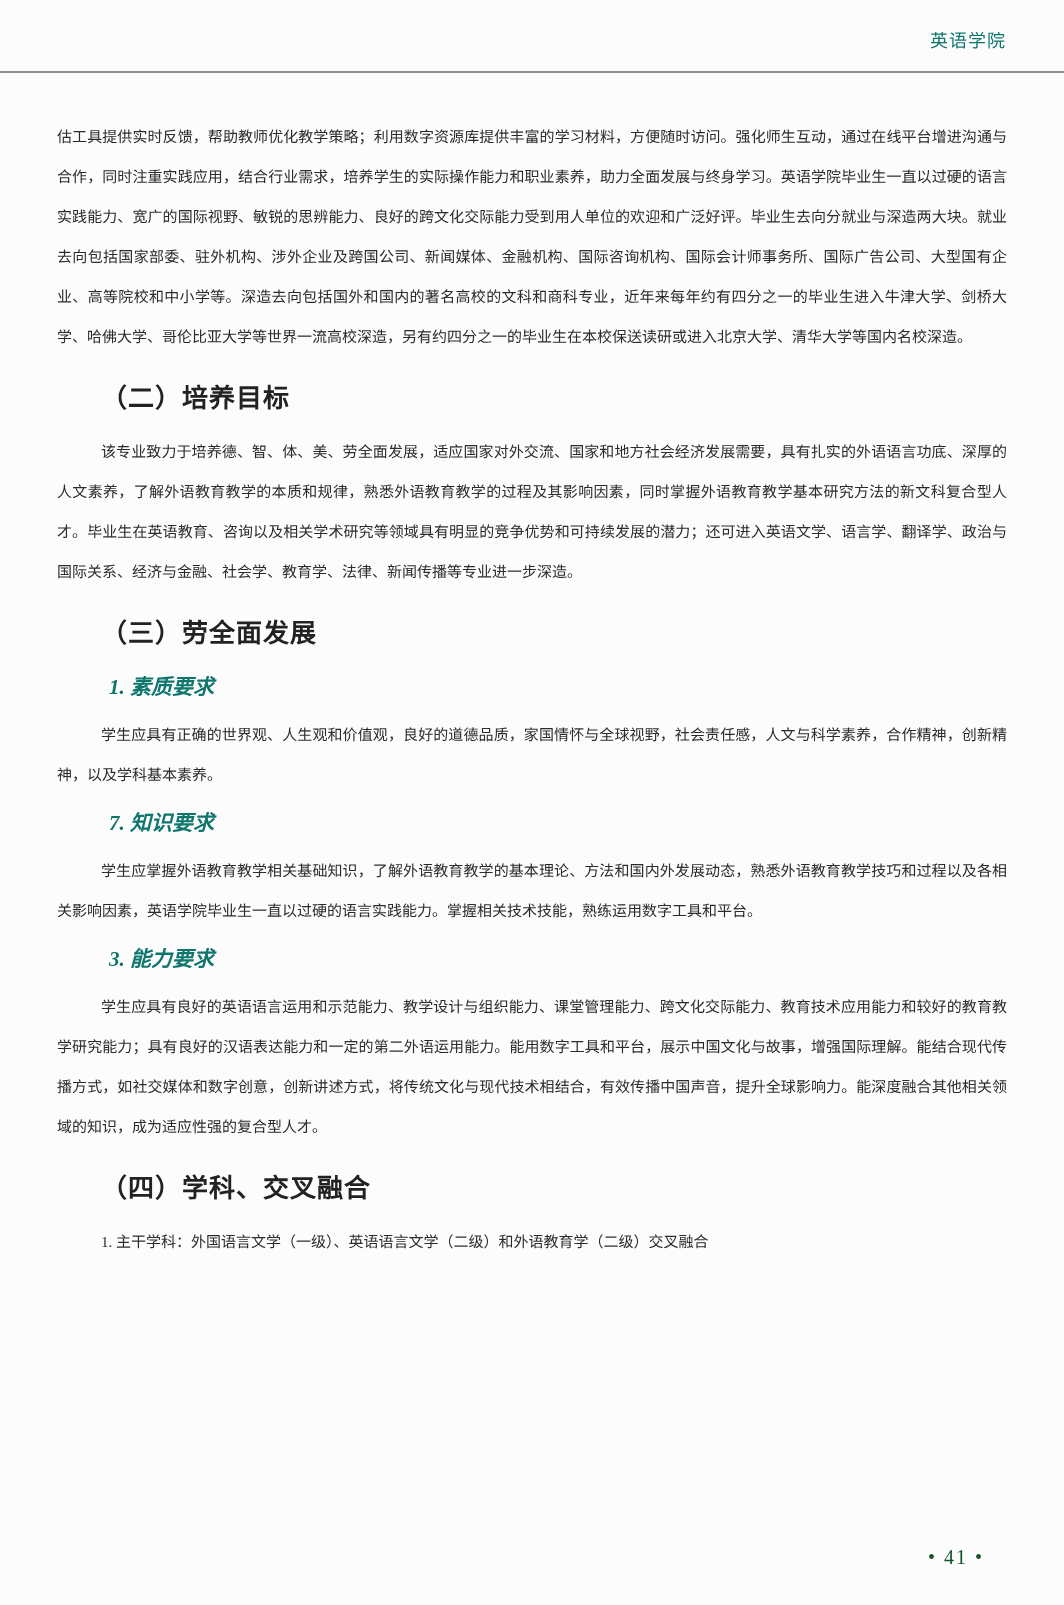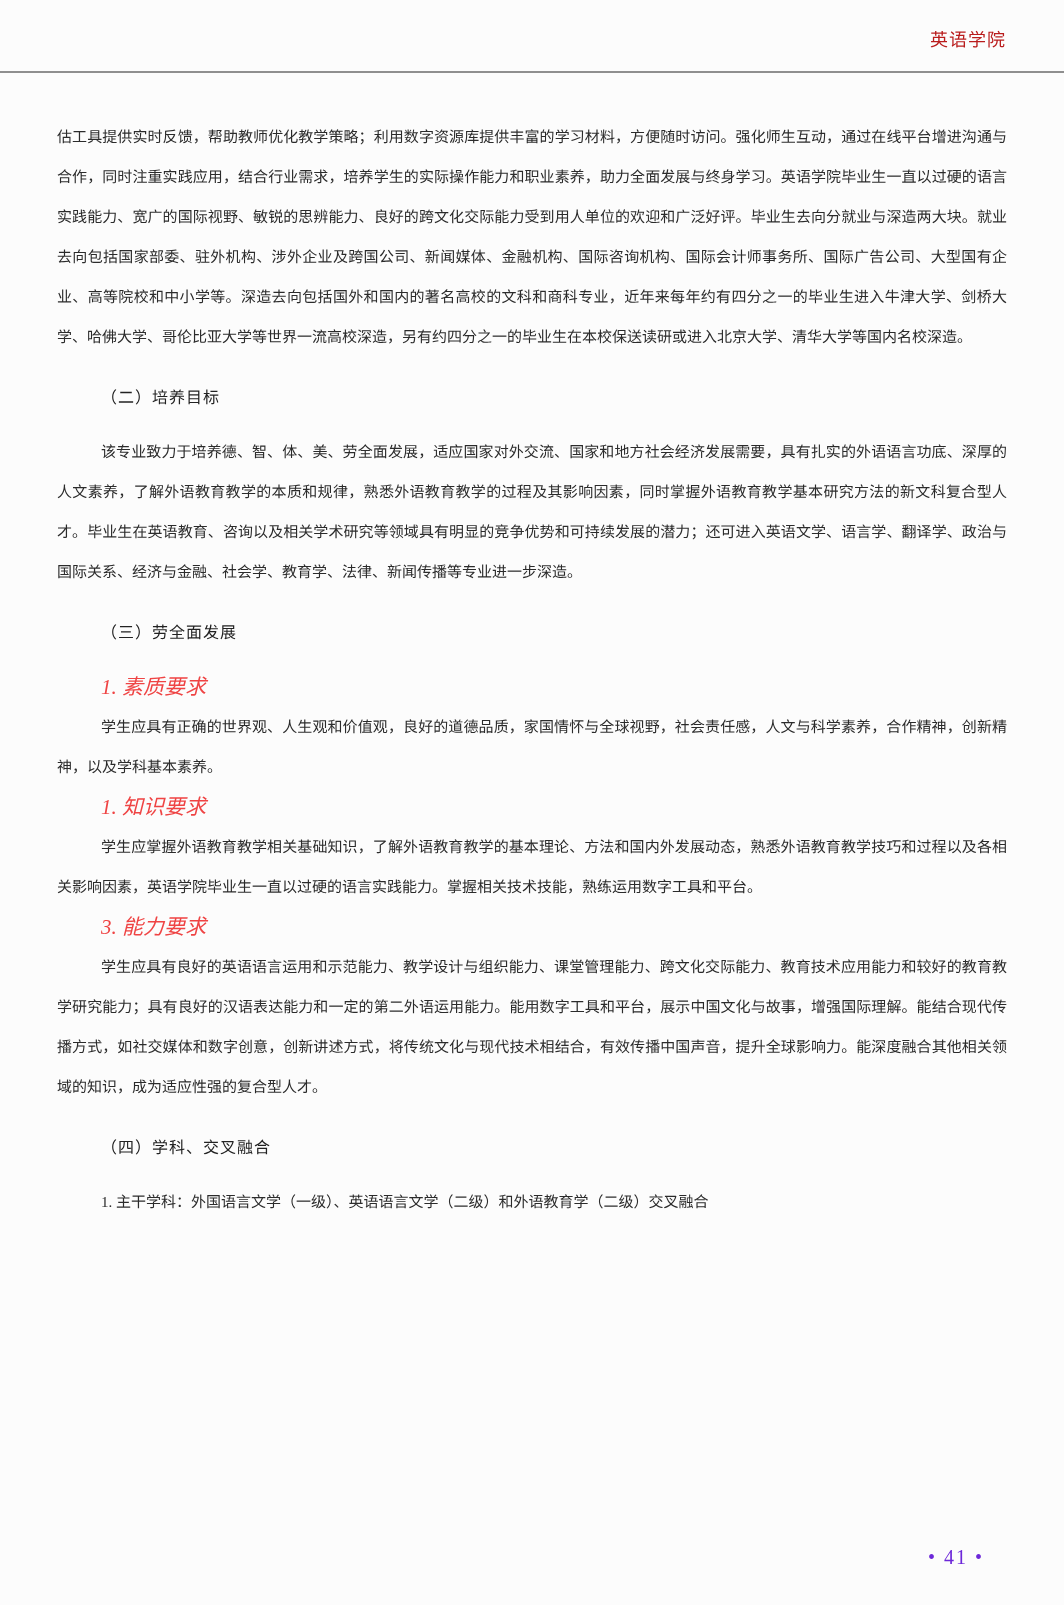--- a/index.html
+++ b/index.html
@@ -20,65 +20,65 @@
     color: #2b2b2b;
   }
   .page-header {
     padding: 30px 58px 19px 58px;
     border-bottom: 2px solid #8f8f8f;
     text-align: right;
   }
   .page-header .header-title {
     font-size: 18px;
     line-height: 22px;
-    color: #b91c1c;
+    color: #0f766e;
     letter-spacing: 1px;
-    font-family: Liberation Mono, monospace;
+    font-family: Liberation Sans, sans-serif;
   }
   .doc-body {
     padding: 44px 57px 0 57px;
   }
   .para {
     margin: 0;
     font-size: 15px;
     line-height: 40px;
     text-align: justify;
     text-justify: inter-ideograph;
     text-indent: 44px;
     color: #2b2b2b;
   }
   .para.no-indent {
     text-indent: 0;
   }
   .section-heading {
     margin: 21px 0 14px 0;
     padding-left: 44px;
-    font-size: 16px;
-    font-weight: 400;
+    font-size: 26px;
+    font-weight: 700;
     line-height: 40px;
     color: #222;
     font-family: "Liberation Sans", "DejaVu Sans", sans-serif;
     letter-spacing: 1px;
   }
   .sub-heading {
-    margin: 0;
+    margin: 8px;
     padding-left: 44px;
     font-size: 21px;
     line-height: 40px;
     font-style: italic;
-    font-weight: 400;
-    color: #ef4444;
+    font-weight: 700;
+    color: #0f766e;
     font-family: "Liberation Serif", "DejaVu Serif", serif;
   }
   .page-footer {
     position: absolute;
     bottom: 36px;
     right: 80px;
     font-size: 20px;
-    color: #6d28d9;
+    color: #14532d;
     letter-spacing: 2px;
     font-family: "Liberation Serif", "DejaVu Serif", serif;
   }
 </style>
 </head>
 <body>
 
 <div class="page">
 
   <header class="page-header">
@@ -92,21 +92,21 @@
     <h2 class="section-heading">（二）培养目标</h2>
 
     <p class="para">该专业致力于培养德、智、体、美、劳全面发展，适应国家对外交流、国家和地方社会经济发展需要，具有扎实的外语语言功底、深厚的人文素养，了解外语教育教学的本质和规律，熟悉外语教育教学的过程及其影响因素，同时掌握外语教育教学基本研究方法的新文科复合型人才。毕业生在英语教育、咨询以及相关学术研究等领域具有明显的竞争优势和可持续发展的潜力；还可进入英语文学、语言学、翻译学、政治与国际关系、经济与金融、社会学、教育学、法律、新闻传播等专业进一步深造。</p>
 
     <h2 class="section-heading">（三）劳全面发展</h2>
 
     <h3 class="sub-heading">1. 素质要求</h3>
 
     <p class="para">学生应具有正确的世界观、人生观和价值观，良好的道德品质，家国情怀与全球视野，社会责任感，人文与科学素养，合作精神，创新精神，以及学科基本素养。</p>
 
-    <h3 class="sub-heading">1. 知识要求</h3>
+    <h3 class="sub-heading">7. 知识要求</h3>
 
     <p class="para">学生应掌握外语教育教学相关基础知识，了解外语教育教学的基本理论、方法和国内外发展动态，熟悉外语教育教学技巧和过程以及各相关影响因素，英语学院毕业生一直以过硬的语言实践能力。掌握相关技术技能，熟练运用数字工具和平台。</p>
 
     <h3 class="sub-heading">3. 能力要求</h3>
 
     <p class="para">学生应具有良好的英语语言运用和示范能力、教学设计与组织能力、课堂管理能力、跨文化交际能力、教育技术应用能力和较好的教育教学研究能力；具有良好的汉语表达能力和一定的第二外语运用能力。能用数字工具和平台，展示中国文化与故事，增强国际理解。能结合现代传播方式，如社交媒体和数字创意，创新讲述方式，将传统文化与现代技术相结合，有效传播中国声音，提升全球影响力。能深度融合其他相关领域的知识，成为适应性强的复合型人才。</p>
 
     <h2 class="section-heading">（四）学科、交叉融合</h2>
 
     <p class="para">1. 主干学科：外国语言文学（一级）、英语语言文学（二级）和外语教育学（二级）交叉融合</p>

